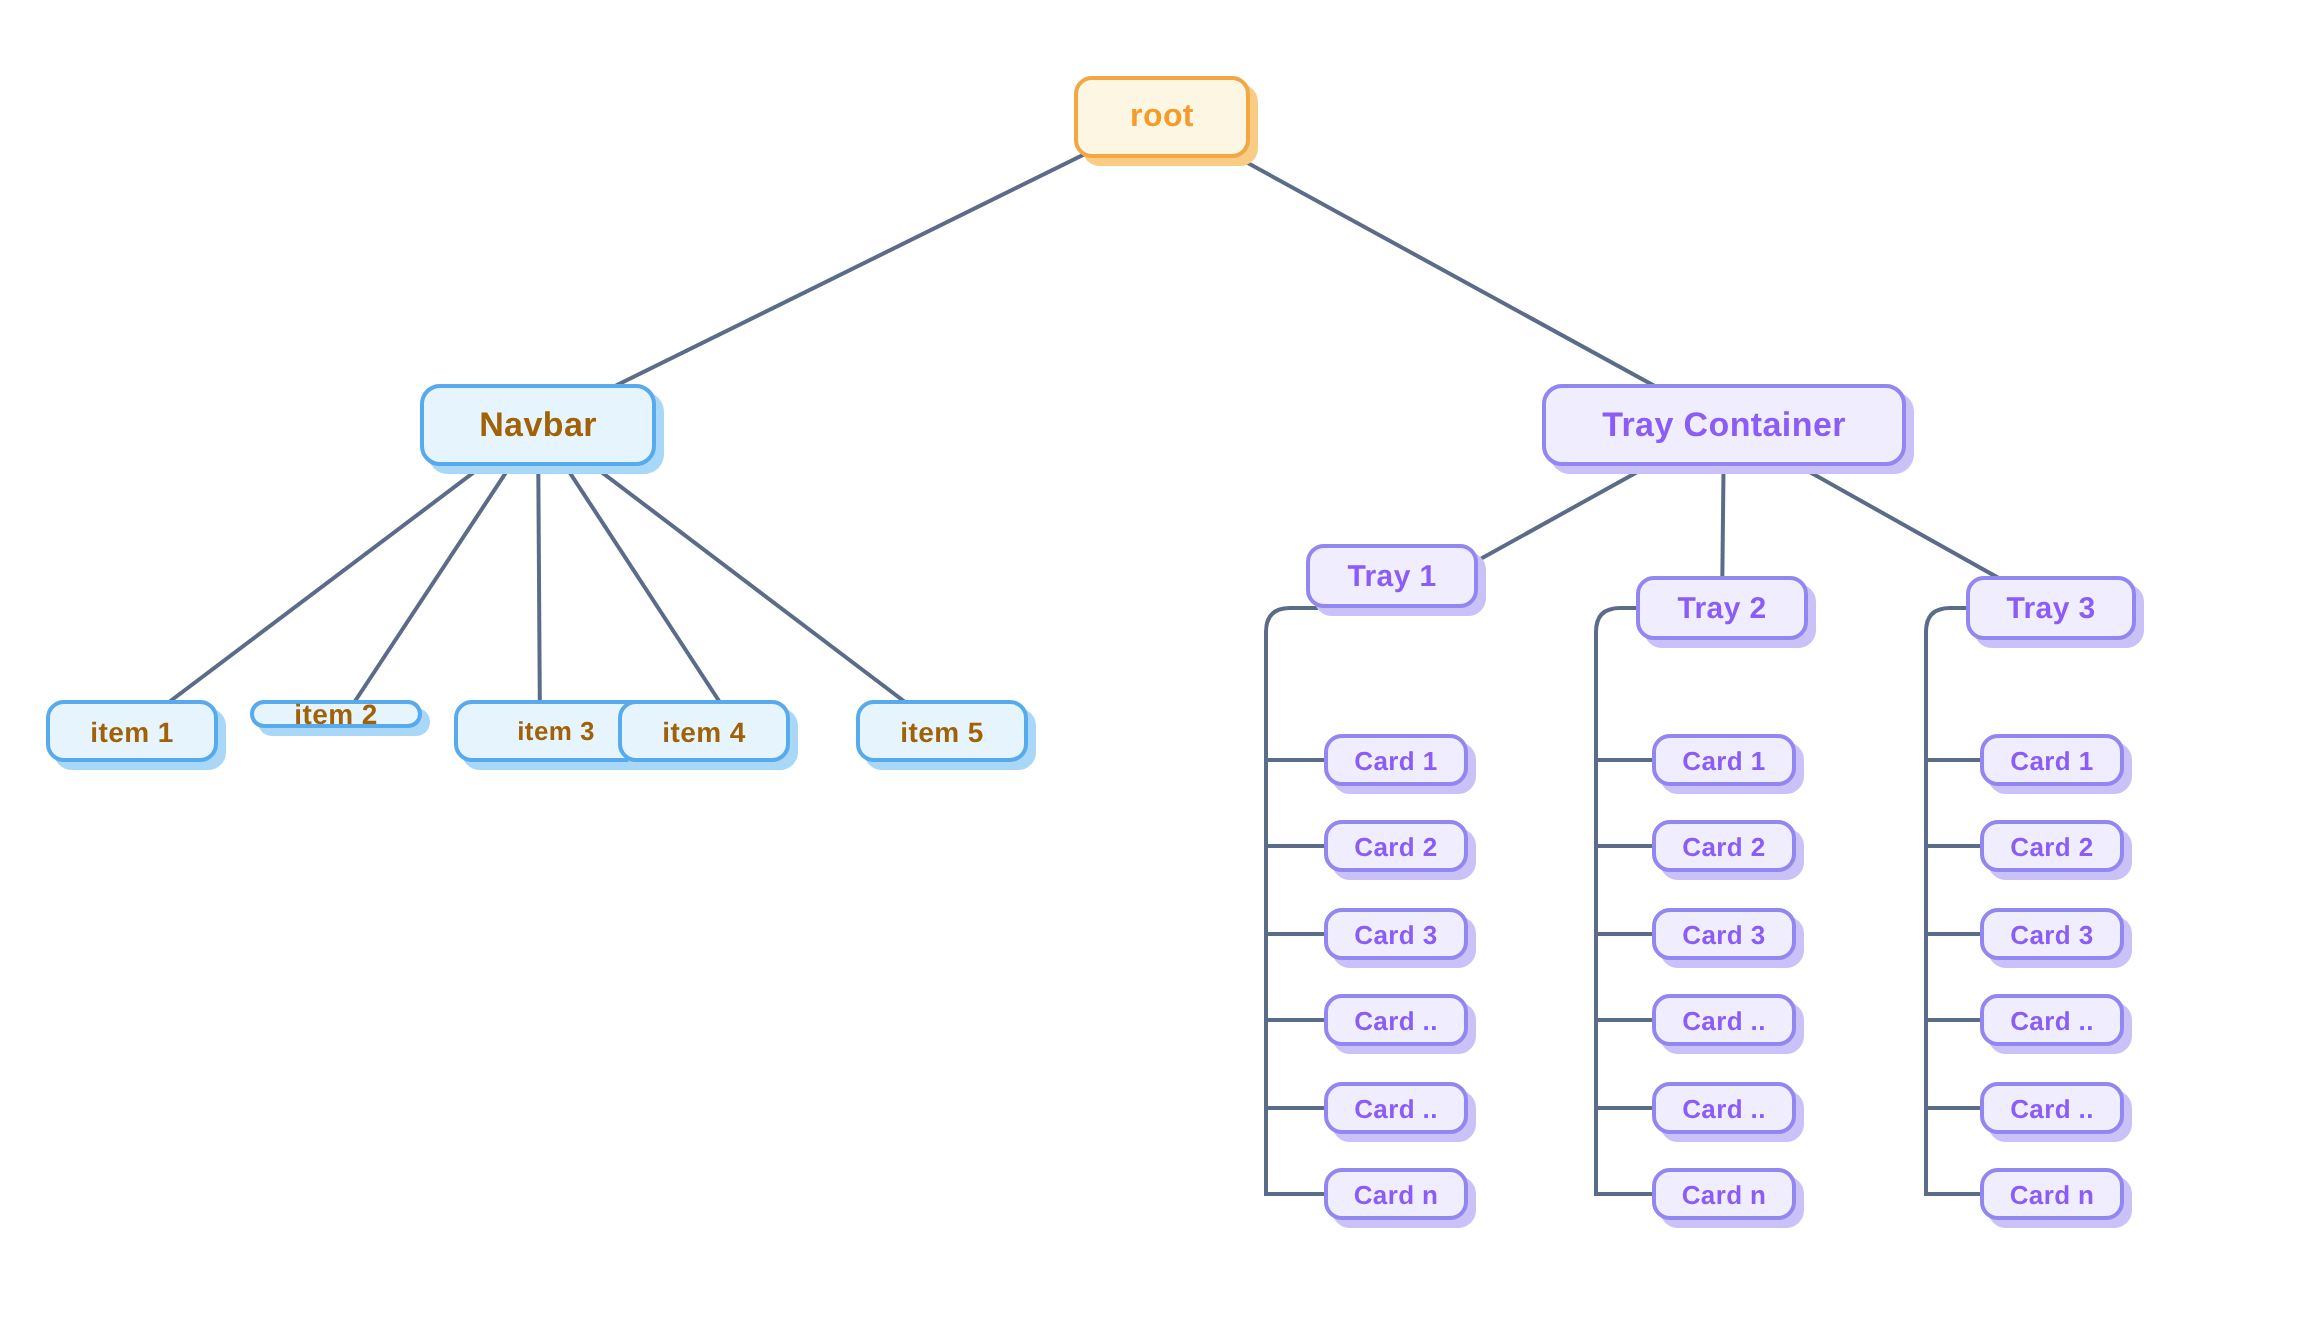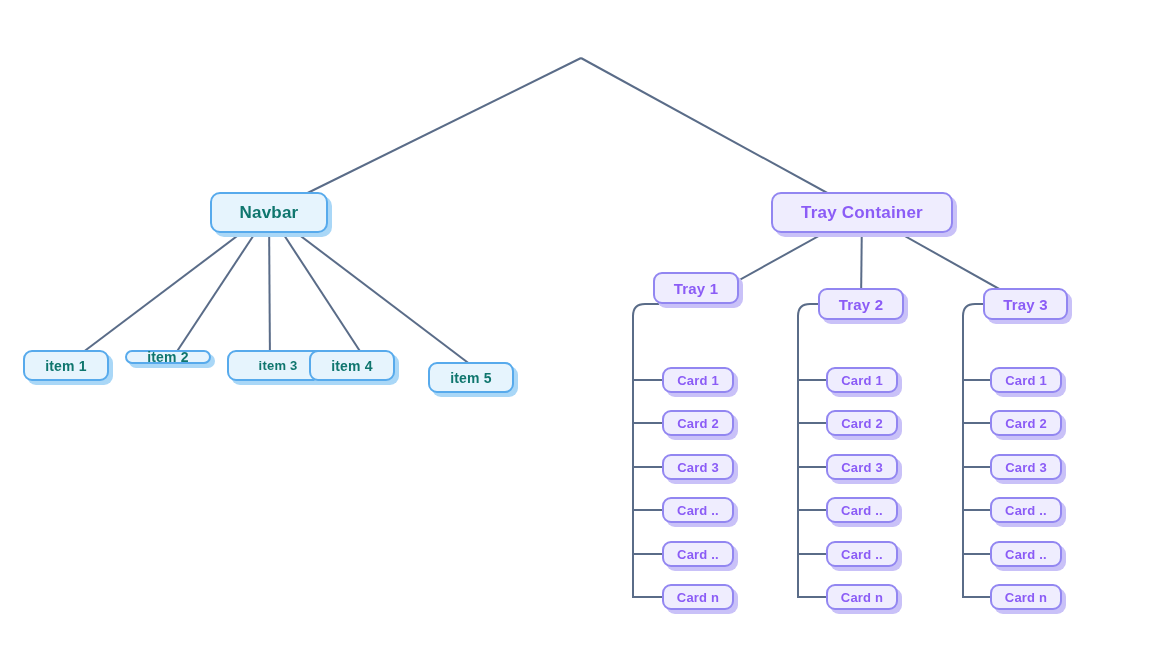--- a/index.html
+++ b/index.html
@@ -5,21 +5,21 @@
   html,body{margin:0;padding:0;background:#ffffff;font-family:"Liberation Sans",sans-serif;}
   .canvas{position:relative;width:1156px;height:665px;background:#ffffff;overflow:hidden;}
   .edge-layer{position:absolute;left:0;top:0;z-index:1;}
   .node{
     position:absolute;box-sizing:border-box;z-index:2;
     border:2px solid;border-radius:9px;
     display:flex;align-items:center;justify-content:center;
     font-weight:700;letter-spacing:.2px;white-space:nowrap;
   }
   .orange{background:#fdf6e2;border-color:#f2a644;color:#f59b2c;box-shadow:4px 4px 0 #f8cd83;}
-  .blue{background:#e6f4fd;border-color:#57aaec;color:#0f766e;box-shadow:4px 4px 0 #a9d7f7;}
+  .blue{background:#e6f4fd;border-color:#57aaec;color:#a16207;box-shadow:4px 4px 0 #a9d7f7;}
   .purple{background:#efedfe;border-color:#9286f1;color:#8b5cf6;box-shadow:4px 4px 0 #c9c1f8;}
   .lg{border-radius:10px;}
 </style>
 </head>
 <body>
 
 <div class="canvas">
 
   <svg class="edge-layer" width="1156" height="665" viewBox="0 0 1156 665" fill="none" stroke="#5a6c88" stroke-width="2">
 
@@ -51,29 +51,30 @@
     <path d="M 798 554 L 826 554"></path>
 
     <path d="M 989 304 L 975 304 Q 963 304 963 316 L 963 597 L 990 597"></path>
     <path d="M 963 380 L 990 380"></path>
     <path d="M 963 423 L 990 423"></path>
     <path d="M 963 467 L 990 467"></path>
     <path d="M 963 510 L 990 510"></path>
     <path d="M 963 554 L 990 554"></path>
   </svg>
 
+  <div class="node orange" style="left:537px;top:38px;width:88px;height:41px;font-size:16px">root</div>
 
   <div class="node blue lg" style="left:210px;top:192px;width:118px;height:41px;font-size:17px">Navbar</div>
   <div class="node purple lg" style="left:771px;top:192px;width:182px;height:41px;font-size:17px">Tray Container</div>
 
   <div class="node blue" style="left:23px;top:350px;width:86px;height:31px;font-size:14px">item 1</div>
   <div class="node blue" style="left:125px;top:350px;width:86px;height:14px;font-size:14px">item 2</div>
   <div class="node blue" style="left:227px;top:350px;width:102px;height:31px;font-size:13px">item 3</div>
   <div class="node blue" style="left:309px;top:350px;width:86px;height:31px;font-size:14px">item 4</div>
-  <div class="node blue" style="left:428px;top:362px;width:86px;height:31px;font-size:14px">item 5</div>
+  <div class="node blue" style="left:428px;top:350px;width:86px;height:31px;font-size:14px">item 5</div>
 
   <div class="node purple" style="left:653px;top:272px;width:86px;height:32px;font-size:15px">Tray 1</div>
   <div class="node purple" style="left:818px;top:288px;width:86px;height:32px;font-size:15px">Tray 2</div>
   <div class="node purple" style="left:983px;top:288px;width:85px;height:32px;font-size:15px">Tray 3</div>
 
   <div class="node purple" style="left:662px;top:367px;width:72px;height:26px;font-size:13px">Card 1</div>
   <div class="node purple" style="left:662px;top:410px;width:72px;height:26px;font-size:13px">Card 2</div>
   <div class="node purple" style="left:662px;top:454px;width:72px;height:26px;font-size:13px">Card 3</div>
   <div class="node purple" style="left:662px;top:497px;width:72px;height:26px;font-size:13px">Card ..</div>
   <div class="node purple" style="left:662px;top:541px;width:72px;height:26px;font-size:13px">Card ..</div>

